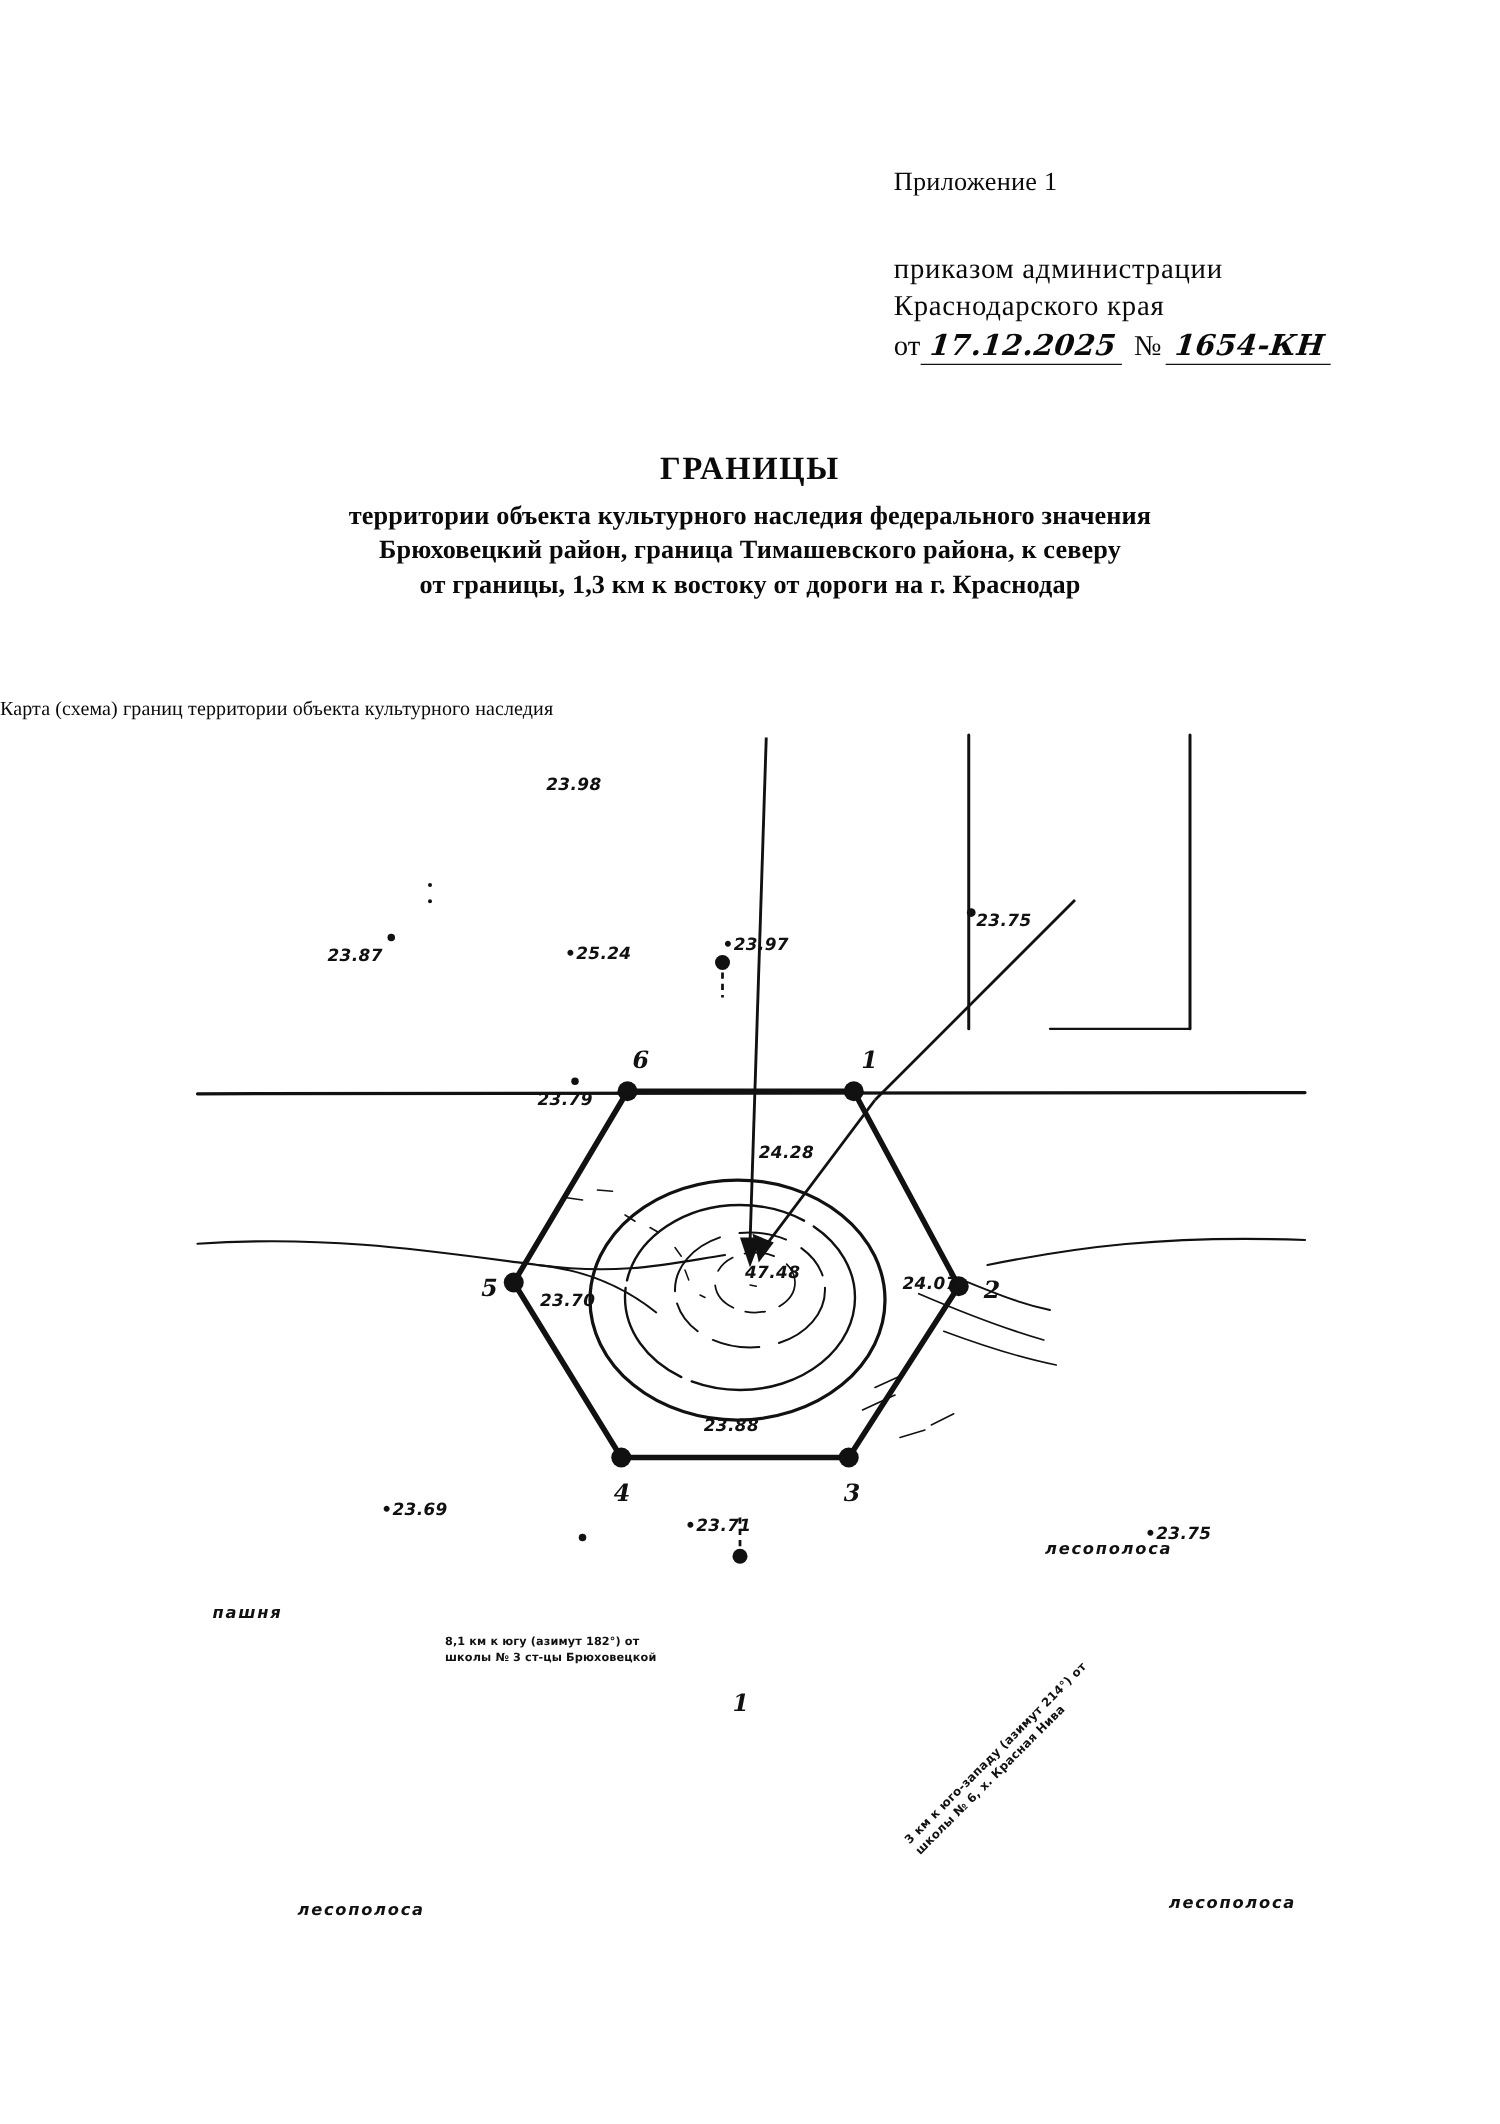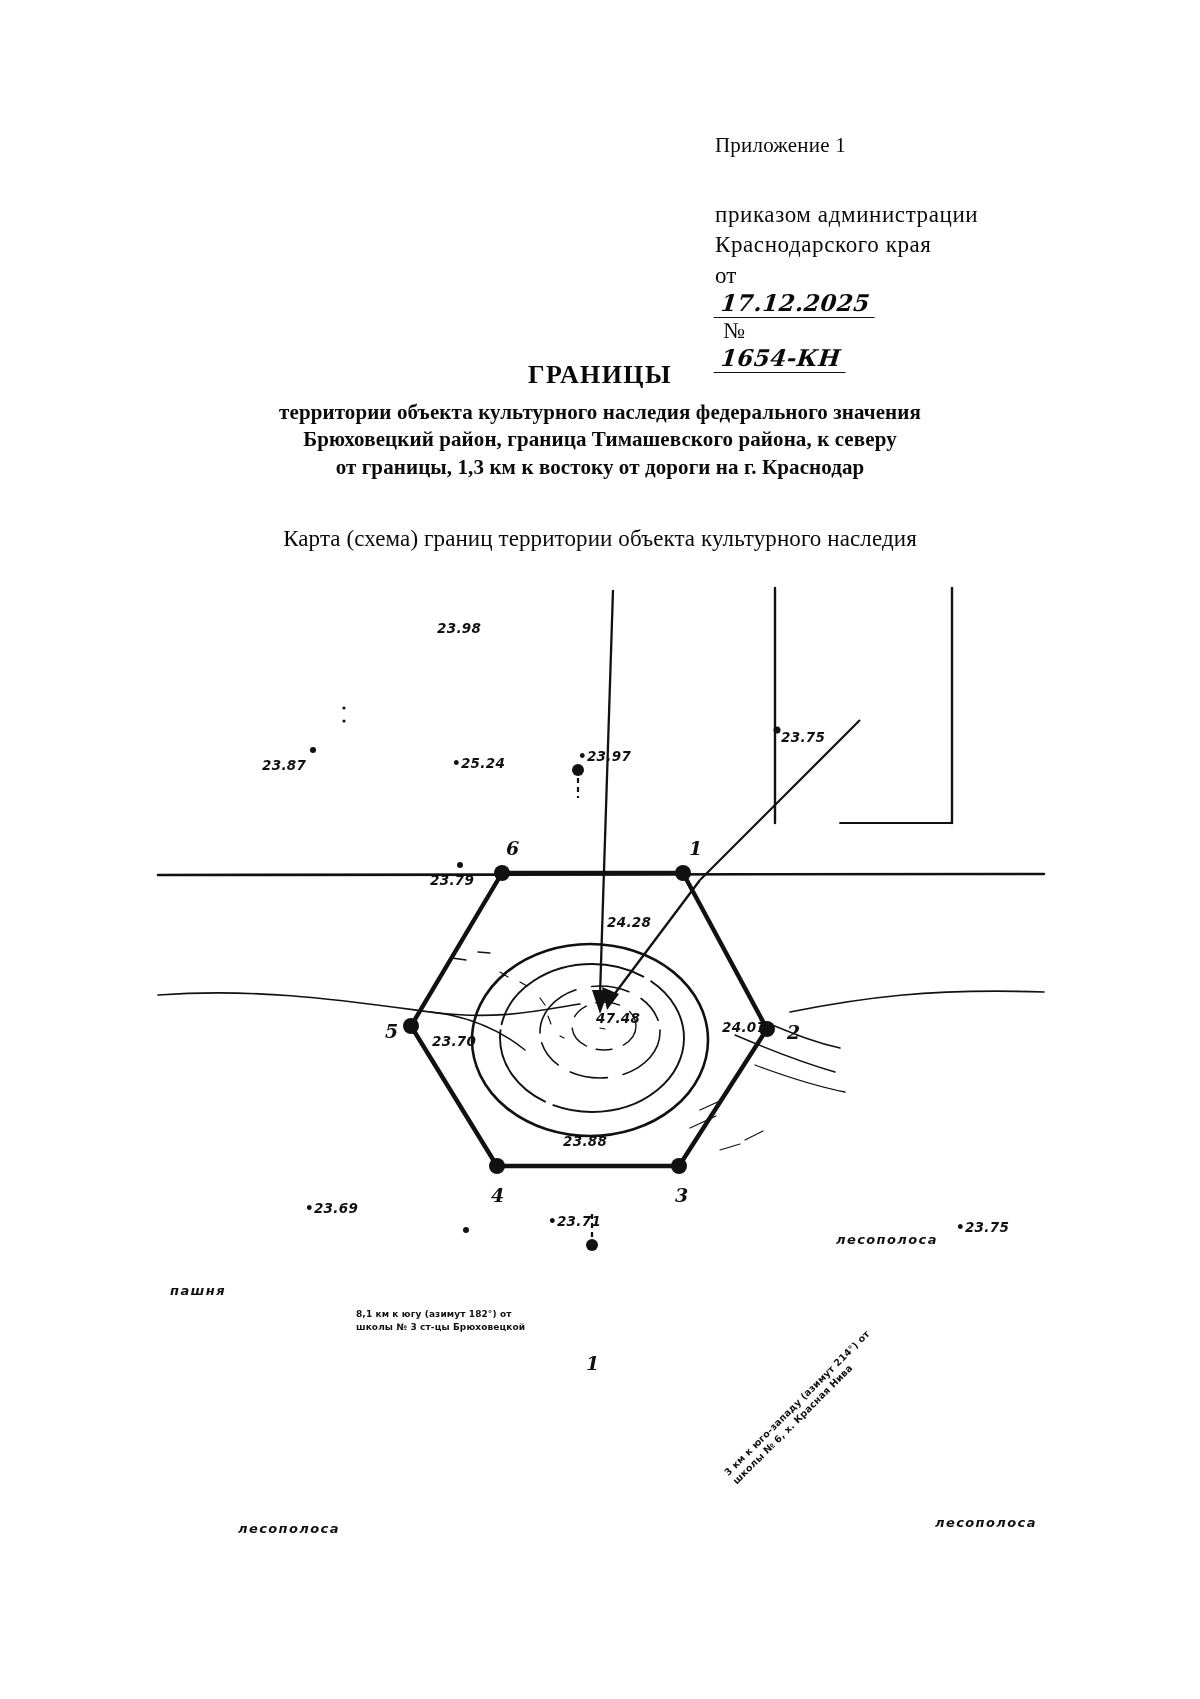--- a/index.html
+++ b/index.html
@@ -8,37 +8,37 @@
     font-family:"Liberation Serif", serif;
     color:#0a0a0a;position:relative;overflow:hidden;
   }
   .page{position:relative;width:1200px;height:1699px;}
 
   
   .approval{position:absolute;left:715px;top:133px;width:430px;}
   .appendix{font-size:21px;letter-spacing:.2px;margin-bottom:42px;}
   .approved{font-size:23px;font-weight:400;letter-spacing:.6px;line-height:1.32;}
   .approved .ln{display:block;}
-  .datenum{display:flex;align-items:flex-start;margin-top:2px;font-size:23px;flex-direction:column;}
+  .datenum{display:flex;align-items:center;margin-top:2px;font-size:23px;}
   .datenum .lbl{padding-right:2px;}
   .hand{
     font-family:"DejaVu Serif", serif;
     font-style:italic;font-weight:700;font-size:23px;
     border-bottom:1.6px solid #111;
     padding:0 6px 1px 6px;letter-spacing:.5px;
     transform:skewX(-6deg);
   }
   .numlbl{padding:0 5px 0 8px;font-size:23px;}
 
   
   .title-wrap{position:absolute;left:0;top:360px;width:1200px;text-align:center;}
   .t-main{font-size:26px;font-weight:700;letter-spacing:1.4px;margin-bottom:9px;}
   .t-line{font-size:21px;font-weight:700;line-height:1.30;letter-spacing:.1px;}
-  .subtitle{position:absolute;left:0;top:526px;width:1200px;text-align:center;
-            font-size:23px;font-weight:400;letter-spacing:.1px;}
+  .subtitle{position:absolute;left:0;top:559px;width:1200px;text-align:left;
+            font-size:16px;font-weight:400;letter-spacing:.1px;}
 
   
   .map{position:absolute;left:0;top:580px;width:1200px;height:800px;}
   .map svg{display:block;}
 
   .mtext{position:absolute;font-family:"DejaVu Sans", sans-serif;
          font-style:italic;font-weight:700;color:#111;white-space:nowrap;}
   .elev{font-size:13.5px;letter-spacing:.3px;}
   .landuse{font-size:13px;letter-spacing:1.4px;}
   .ptnum{font-family:"DejaVu Serif",serif;font-style:italic;font-weight:700;font-size:19px;}
@@ -173,21 +173,21 @@
         <span class="mtext elev" style="left: 578px; top: 168px;">•23.97</span>
         <span class="mtext elev" style="left: 781px; top: 149px;">23.75</span>
         <span class="mtext elev" style="left: 430px; top: 292px;">23.79</span>
         <span class="mtext elev" style="left: 607px; top: 334px;">24.28</span>
         <span class="mtext elev" style="left: 596px; top: 430px;">47.48</span>
         <span class="mtext elev" style="left: 432px; top: 453px;">23.70</span>
         <span class="mtext elev" style="left: 722px; top: 439px;">24.07</span>
         <span class="mtext elev" style="left: 563px; top: 553px;">23.88</span>
         <span class="mtext elev" style="left: 305px; top: 620px;">•23.69</span>
         <span class="mtext elev" style="left: 548px; top: 633px;">•23.71</span>
-        <span class="mtext elev" style="left: 956px; top: 639px; text-align: center;">•23.75</span>
+        <span class="mtext elev" style="left: 916px; top: 639px; text-align: center;">•23.75</span>
       </div>
 
     <div id="pt-layer">
         <span class="mtext ptnum" style="left: 689px; top: 257px;">1</span>
         <span class="mtext ptnum" style="left: 787px; top: 441px;">2</span>
         <span class="mtext ptnum" style="left: 675px; top: 604px;">3</span>
         <span class="mtext ptnum" style="left: 491px; top: 604px;">4</span>
         <span class="mtext ptnum" style="left: 385px; top: 440px;">5</span>
         <span class="mtext ptnum" style="left: 506px; top: 257px;">6</span>
       </div>

